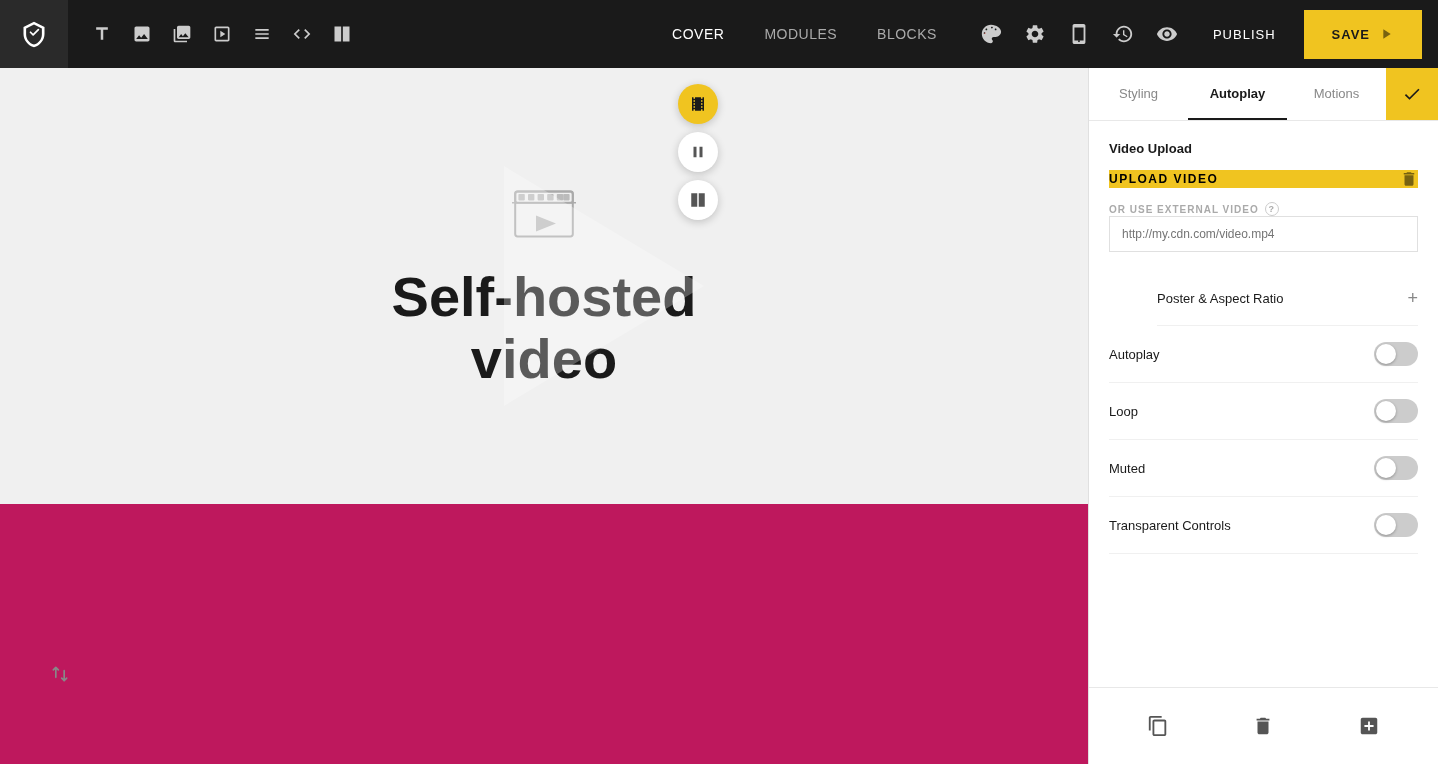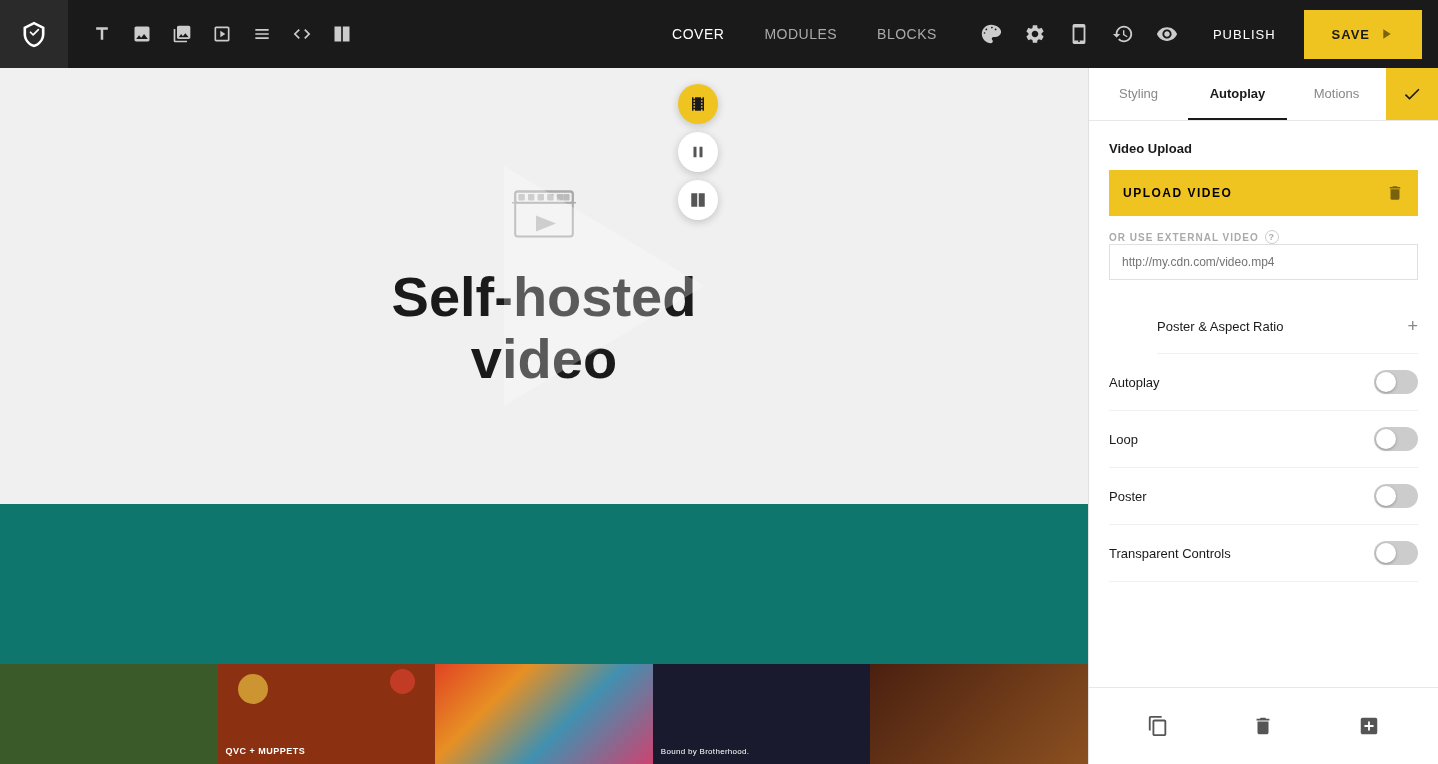--- a/index.html
+++ b/index.html
@@ -111,21 +111,21 @@
     
     .main-area {
       display: flex;
       height: calc(764px - 68px);
       position: relative;
     }
 
     
     .canvas-area {
       flex: 1;
-      background: #0f766e;
+      background: #be185d;
       position: relative;
       overflow: hidden;
       text-decoration: underline;
     }
 
     .video-block {
       position: absolute;
       top: 0;
       left: 0;
       right: 0;
@@ -283,21 +283,20 @@
       font-size: 13px;
       font-weight: 600;
       color: #1a1a1a;
       margin-bottom: 14px;
     }
 
     .upload-video-btn {
       width: 100%;
       background: #f0c420;
       border: none;
-      padding: 14px;
       font-size: 12px;
       font-weight: 700;
       letter-spacing: 1.5px;
       cursor: pointer;
       text-transform: uppercase;
       display: flex;
       align-items: center;
       justify-content: space-between;
       margin-bottom: 14px;
       gap: 24px;
@@ -576,39 +575,20 @@
           </svg>
       </div>
     </div>
 
     <div class="sort-handle">
       <svg viewBox="0 0 24 24" fill="#888" width="20" height="20">
         <path d="M7 16V4m0 0L4 7m3-3l3 3M17 8v12m0 0l3-3m-3 3l-3-3" stroke="#888" stroke-width="2" fill="none" stroke-linecap="round" stroke-linejoin="round"></path>
       </svg>
     </div>
 
-    <div class="thumbnails-row">
-      <div class="thumb thumb-1" style="background:#3a5a2a;"></div>
-      <div class="thumb thumb-2" style="background:#8b3010; position:relative;">
-        <div style="position:absolute;bottom:8px;left:8px;color:white;font-size:9px;font-weight:700;letter-spacing:0.5px;">QVC + MUPPETS</div>
-
-        <div style="position:absolute;top:10px;left:20px;width:30px;height:30px;background:#e8c040;border-radius:50%;opacity:0.7;"></div>
-        <div style="position:absolute;top:5px;right:20px;width:25px;height:25px;background:#d0402a;border-radius:50%;opacity:0.8;"></div>
-      </div>
-      <div class="thumb thumb-3" style="background:#c45030;">
-
-        <div style="width:100%;height:100%;background:linear-gradient(135deg,#e84020 0%,#f0a020 30%,#20a0d0 60%,#d04080 100%);opacity:0.8;"></div>
-      </div>
-      <div class="thumb thumb-4" style="background:#1a1a2e;position:relative;">
-        <div style="position:absolute;bottom:8px;left:8px;right:8px;color:white;font-size:8px;font-weight:500;letter-spacing:0.3px;">Bound by Brotherhood.</div>
-      </div>
-      <div class="thumb thumb-5" style="background:#2a1a10;">
-        <div style="width:100%;height:100%;background:linear-gradient(135deg,#4a2010,#8b5020);"></div>
-      </div>
-    </div>
 
   </div>
 
   <div class="right-panel">
 
     <div class="panel-tabs">
       <div class="panel-tab">Styling</div>
       <div class="panel-tab active">Autoplay</div>
       <div class="panel-tab">Motions</div>
       <div class="panel-tab-confirm">
@@ -650,21 +630,21 @@
       </div>
 
       
       <div class="toggle-row">
         <span class="toggle-label">Loop</span>
         <div class="toggle-switch"></div>
       </div>
 
       
       <div class="toggle-row">
-        <span class="toggle-label">Poster</span>
+        <span class="toggle-label">Muted</span>
         <div class="toggle-switch"></div>
       </div>
 
       
       <div class="toggle-row">
         <span class="toggle-label">Transparent Controls</span>
         <div class="toggle-switch"></div>
       </div>
 
     </div>

